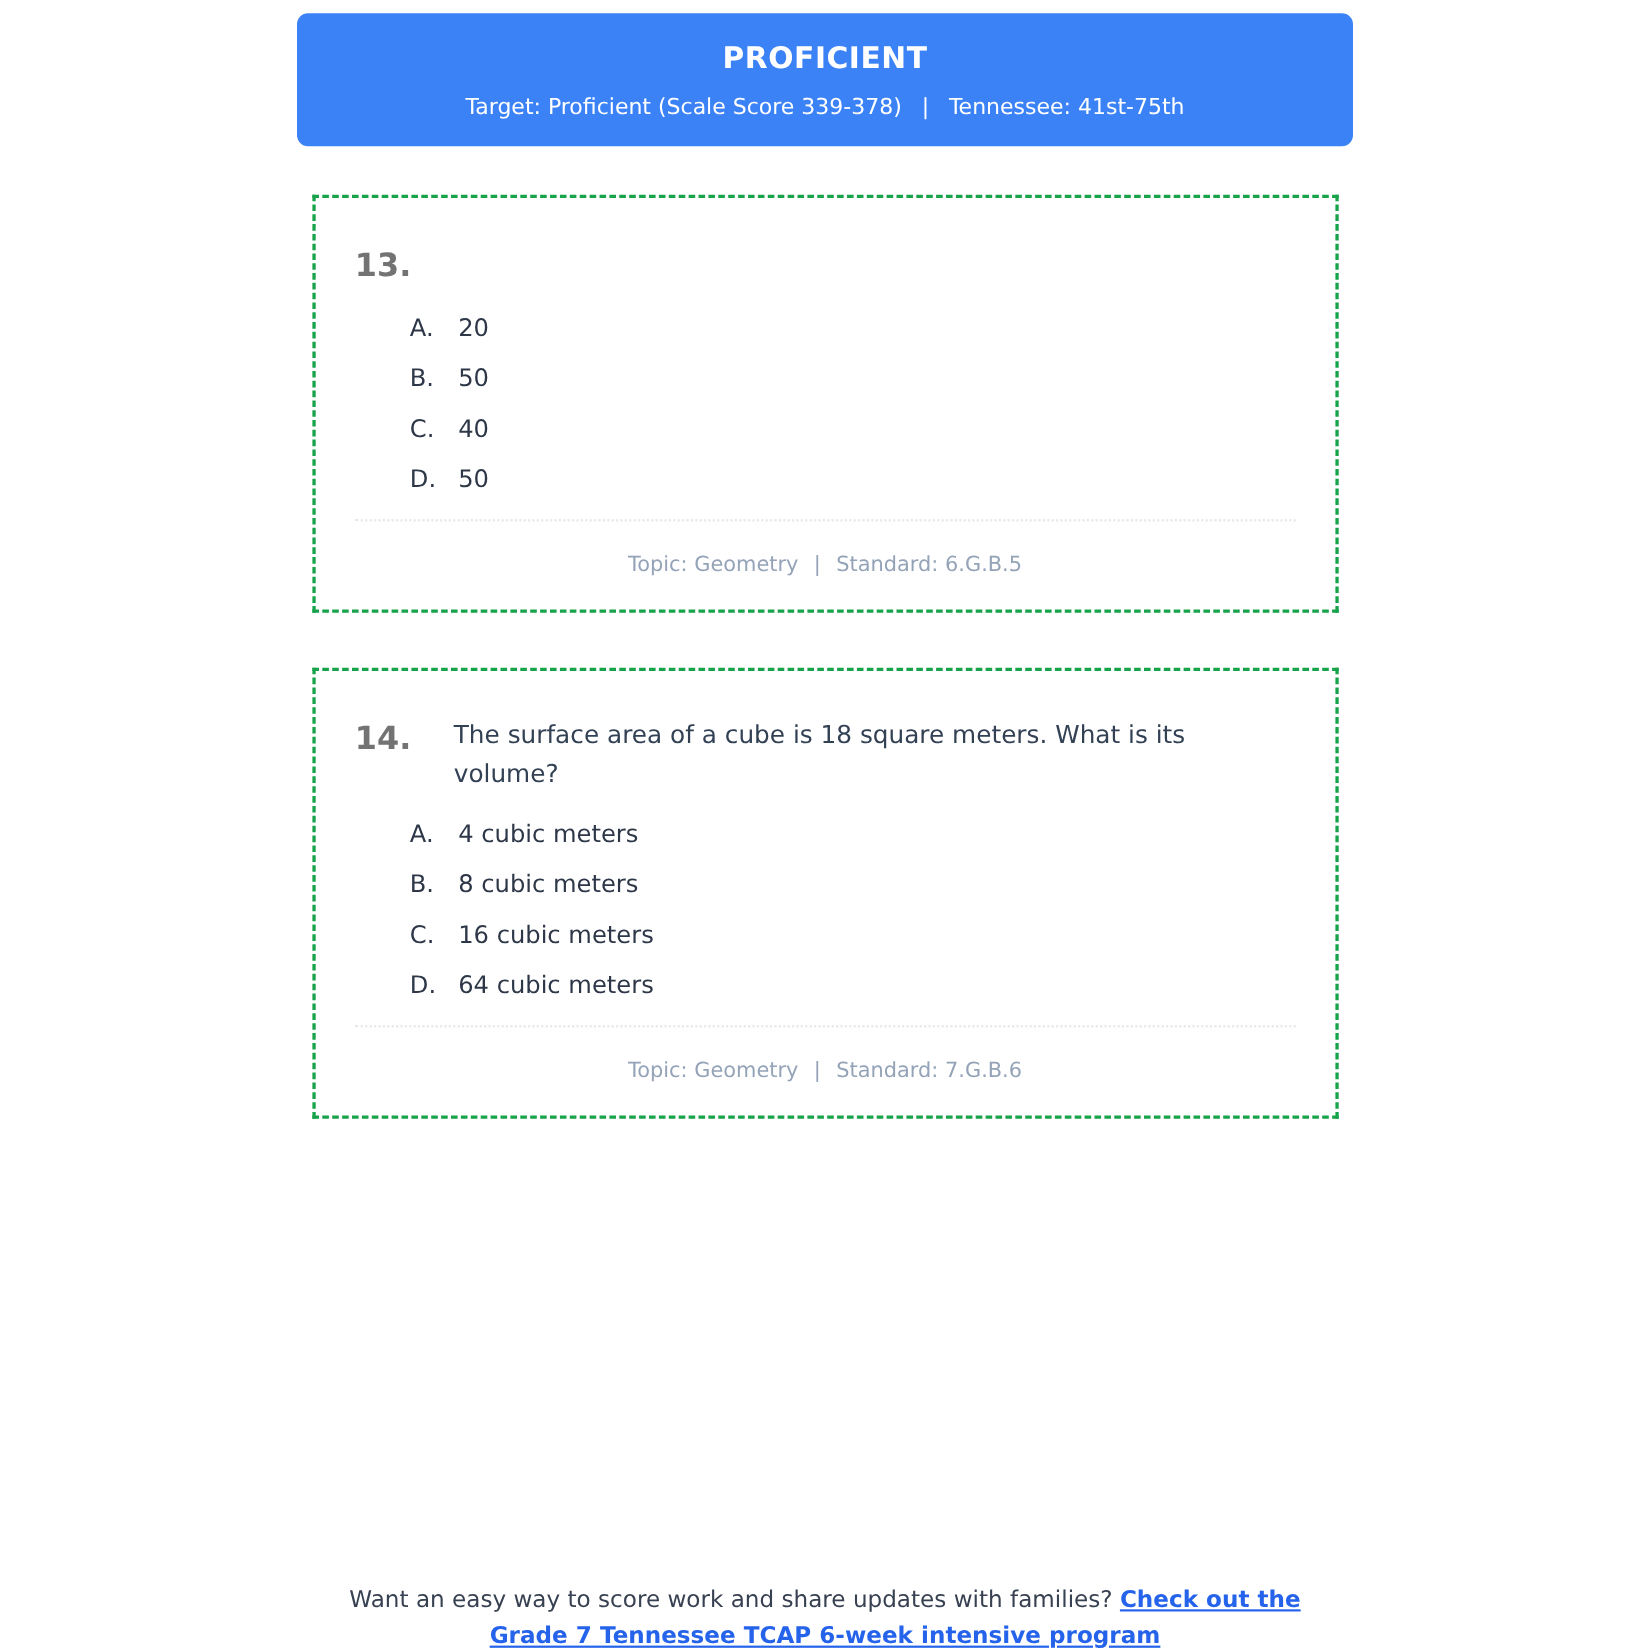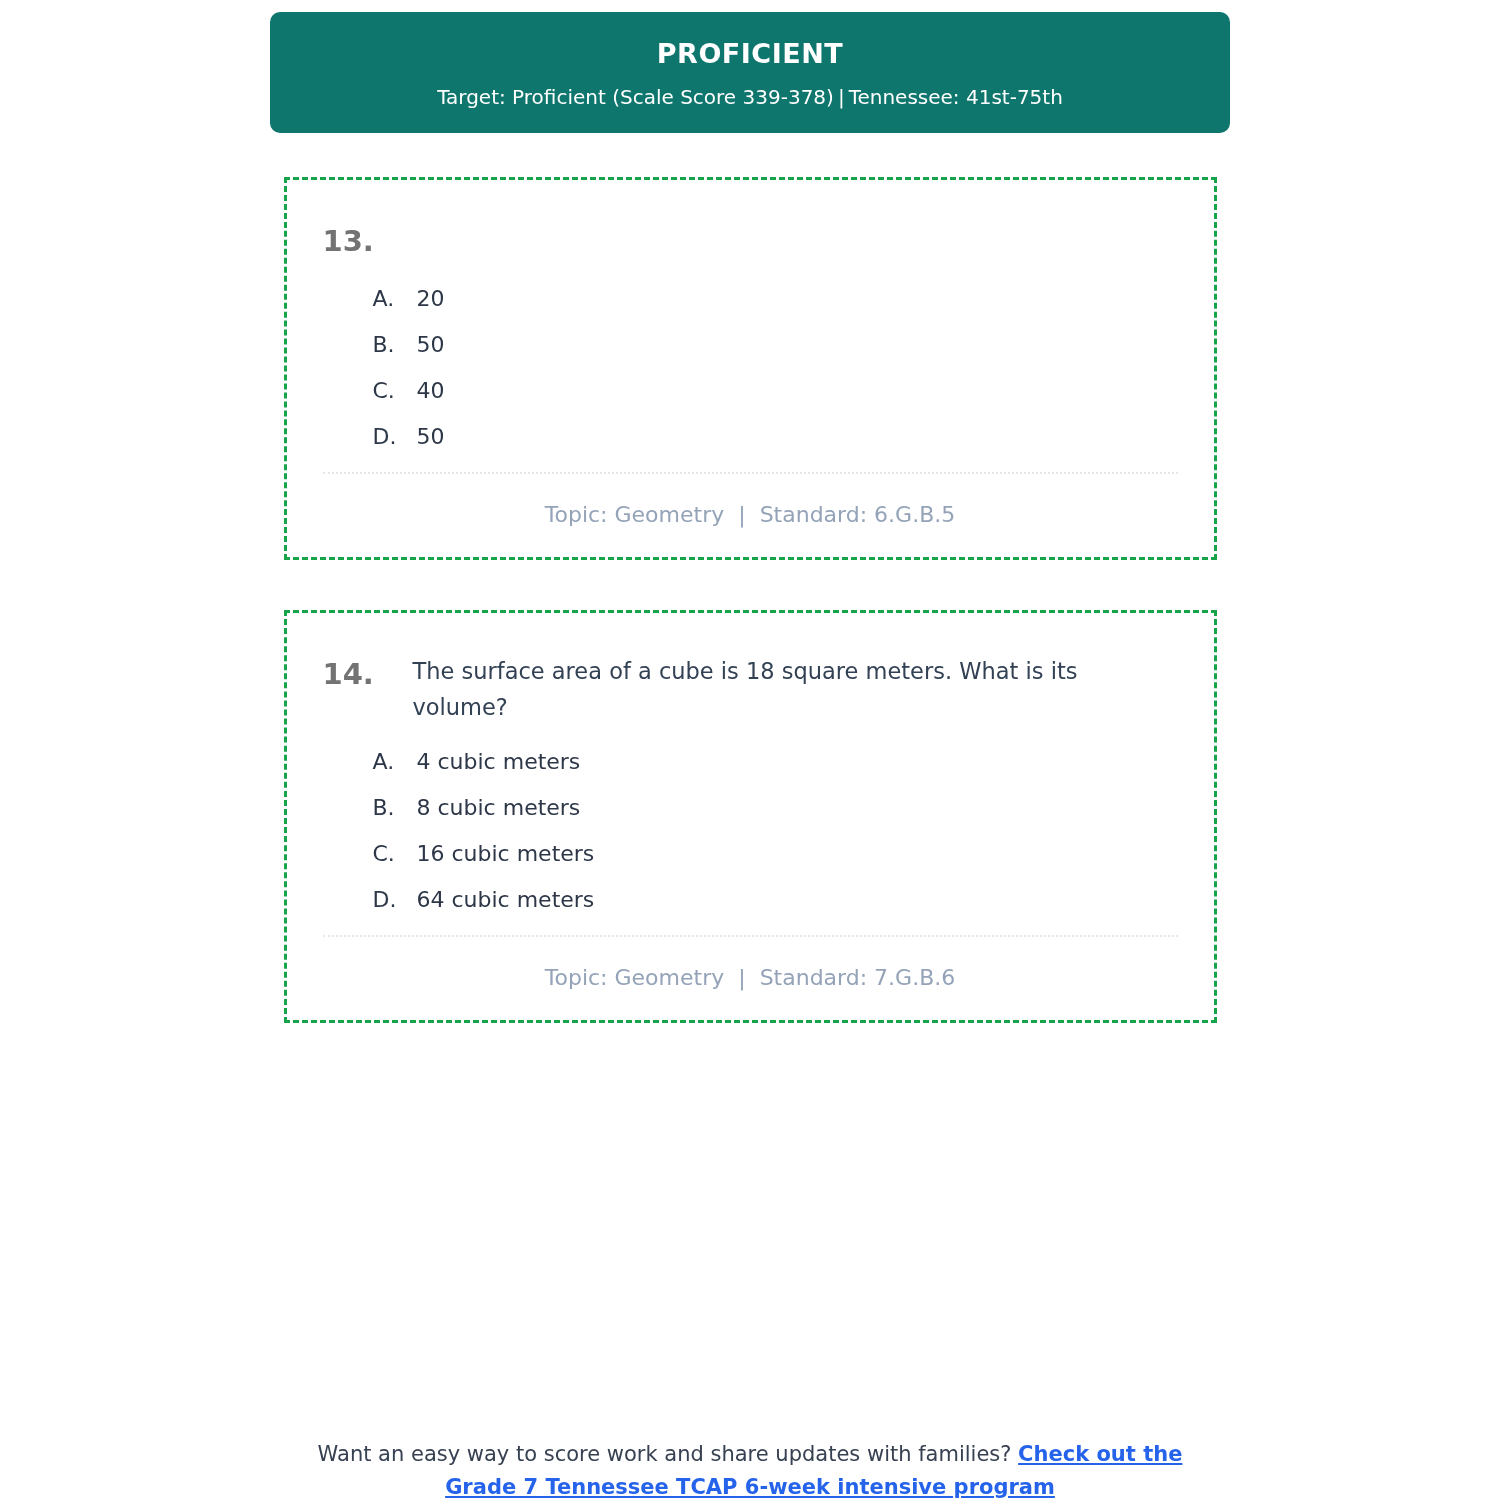--- a/index.html
+++ b/index.html
@@ -15,38 +15,38 @@
     width: 1500px;
     height: 1500px;
   }
   .content-col {
     width: 960px;
     margin: 0 auto;
     padding-top: 12px;
   }
   
   .banner {
-    background: #0f766e;
+    background: #3b82f6;
     border-radius: 10px;
     color: #ffffff;
     text-align: center;
     padding: 26px 20px 24px 20px;
   }
   .banner-title {
     font-size: 27px;
     font-weight: bold;
     letter-spacing: 0.5px;
   }
   .banner-subtitle {
     margin-top: 16px;
     font-size: 20px;
     display: flex;
     justify-content: center;
     align-items: center;
-    gap: 4px;
+    gap: 18px;
     font-weight: 400;
   }
   
   .qcard {
     width: 933px;
     margin: 0 auto;
     border: 3px dashed #16a34a;
     background: #ffffff;
     padding: 40px 36px 30px 36px;
   }
@@ -88,21 +88,21 @@
   }
   .option-text { }
   .meta-sep {
     border: none;
     border-top: 2px dotted #e5e7eb;
     margin: 16px 0 0 0;
   }
   .meta-line {
     margin-top: 28px;
     text-align: center;
-    font-size: 22px;
+    font-size: 19px;
     color: #94a3b8;
     display: flex;
     justify-content: center;
     gap: 14px;
   }
   
   .footer {
     position: absolute;
     left: 0;
     top: 1438px;

